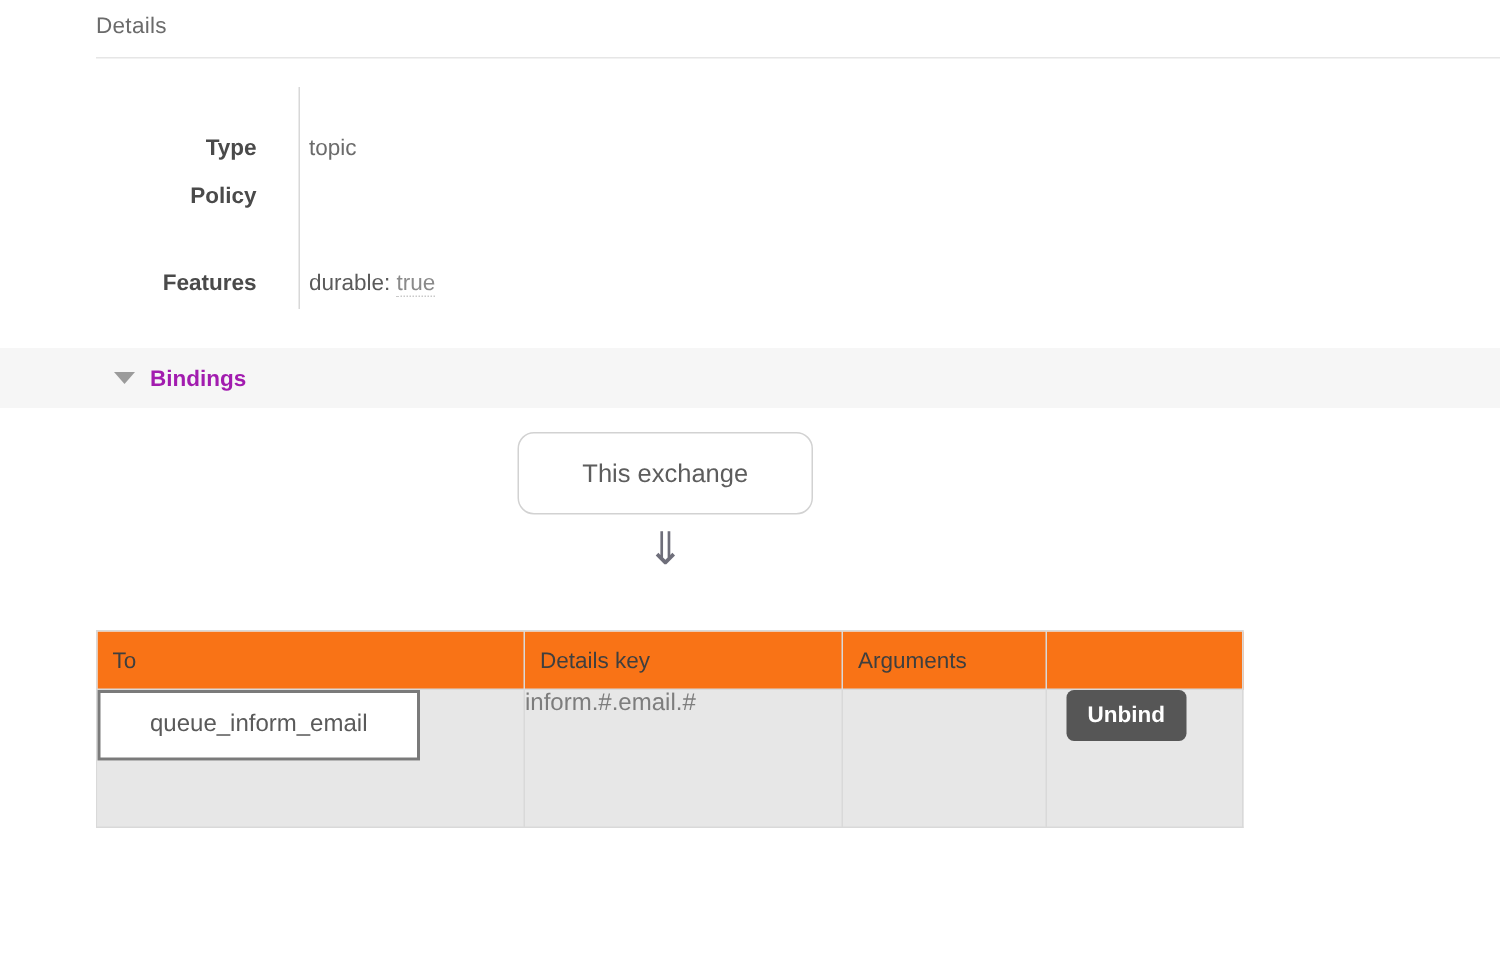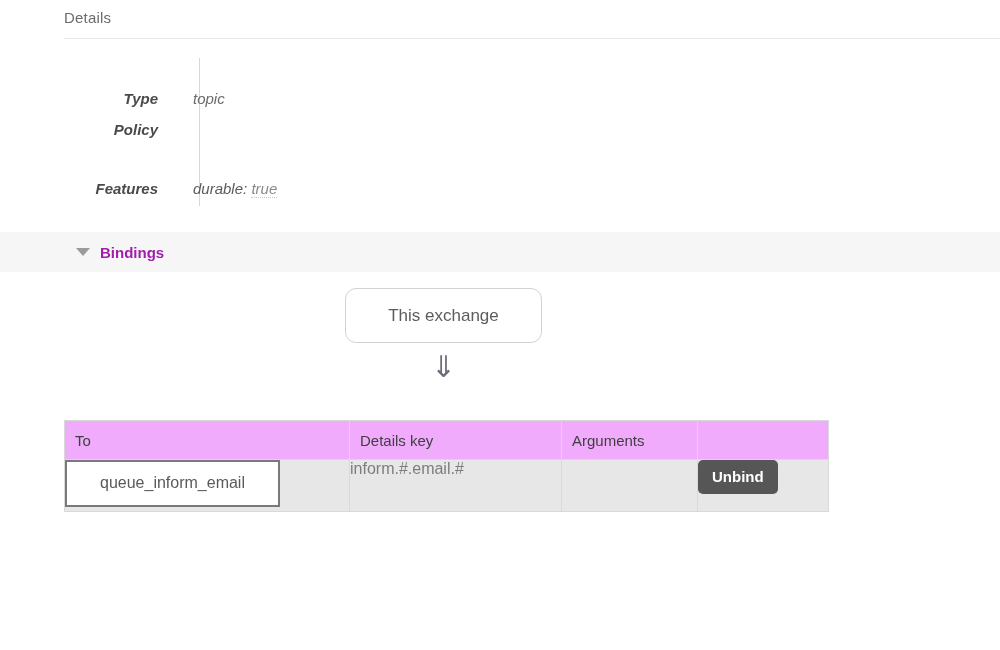--- a/index.html
+++ b/index.html
@@ -30,24 +30,23 @@
     position: absolute;
     left: 64px;
     top: 38px;
     width: 936px;
     height: 1px;
     background: #e6e6e6;
   }
 
   .details-body {
     position: absolute;
-    left: 51px;
+    left: 64px;
     top: 58px;
     width: 600px;
-    font-style: italic;
   }
   .details-divider {
     position: absolute;
     left: 199px;
     top: 58px;
     width: 1px;
     height: 148px;
     background: #d8d8d8;
   }
   .detail-row {
@@ -144,21 +143,21 @@
     position: absolute;
     left: 64px;
     top: 420px;
     border-collapse: collapse;
     table-layout: fixed;
     font-size: 15px;
   }
   .bindings-table th {
     font-weight: normal;
     text-align: left;
-    background: #f0abfc;
+    background: #f97316;
     color: #3f3f3f;
     border: 1px solid #d9d9d9;
     height: 38px;
     padding: 0 0 0 10px;
     vertical-align: middle;
     font-size: 15px;
   }
   .bindings-table td {
     border: 1px solid #d9d9d9;
     vertical-align: top;
@@ -183,40 +182,41 @@
     font-size: 16px;
     padding: 12px 16px 13px 16px;
     min-width: 215px;
     box-sizing: border-box;
     text-align: center;
   }
   .cell-rk {
     padding: 14px 10px 0 10px;
     color: #7d7d7d;
     font-size: 16px;
-    height: 52px;
+    height: 92px;
     box-sizing: border-box;
   }
   .cell-args {
     padding: 14px 10px 0 10px;
   }
   .cell-act {
     padding: 14px 0 0 12px;
   }
   .unbind-btn {
     display: inline-block;
     background: #565656;
     color: #ffffff;
     font-weight: bold;
     font-size: 15px;
     border: none;
     border-radius: 5px;
     padding: 8px 14px 9px 14px;
     font-family: "Liberation Sans", sans-serif;
     cursor: pointer;
+    margin-left: 13px;
   }
 </style>
 </head>
 <body>
 
 <div class="details-title">Details</div>
 <div class="details-rule"></div>
 
 <div class="details-divider"></div>
 

